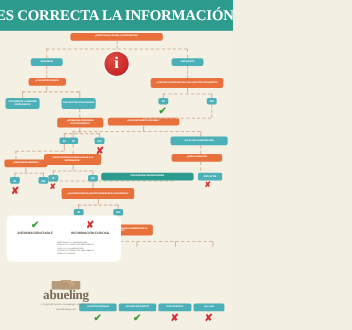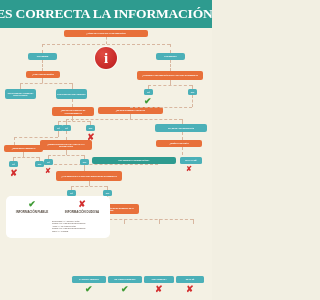--- a/index.html
+++ b/index.html
@@ -341,14 +341,20 @@
   <div class="result-box" style="left:72px; top:276px; width:34px;">LA PROPIA PERSONA</div>
   <div class="result-box" style="left:108px; top:276px; width:34px;">UN FAMILIAR DIRECTO</div>
   <div class="result-box" style="left:144px; top:276px; width:30px;">OTRA PERSONA</div>
   <div class="result-box" style="left:176px; top:276px; width:28px;">SE LO SÉ</div>
 
   <div class="mark ok" style="left:85px; top:285px;">✔</div>
   <div class="mark ok" style="left:121px; top:285px;">✔</div>
   <div class="mark no" style="left:155px; top:285px;">✘</div>
   <div class="mark no" style="left:186px; top:285px;">✘</div>
 
+  <div class="logo-block">
+    <div class="logo-crown"></div>
+    <div class="logo-word">abueling</div>
+    <div class="logo-sub">© Copyright Servicio Genealógico Abueling S.L.</div>
+    <div class="logo-sub">www.abueling.com</div>
+  </div>
 
 </div>
 
 </body></html>

